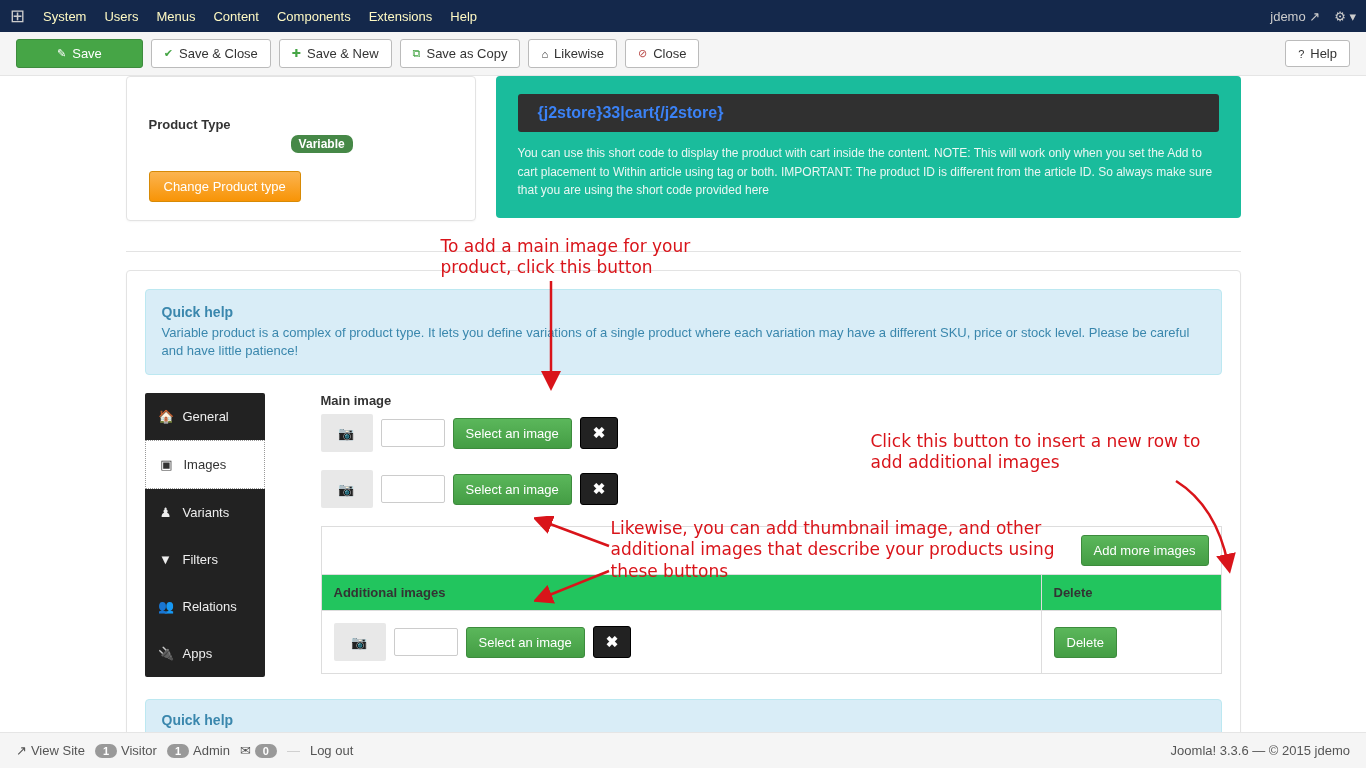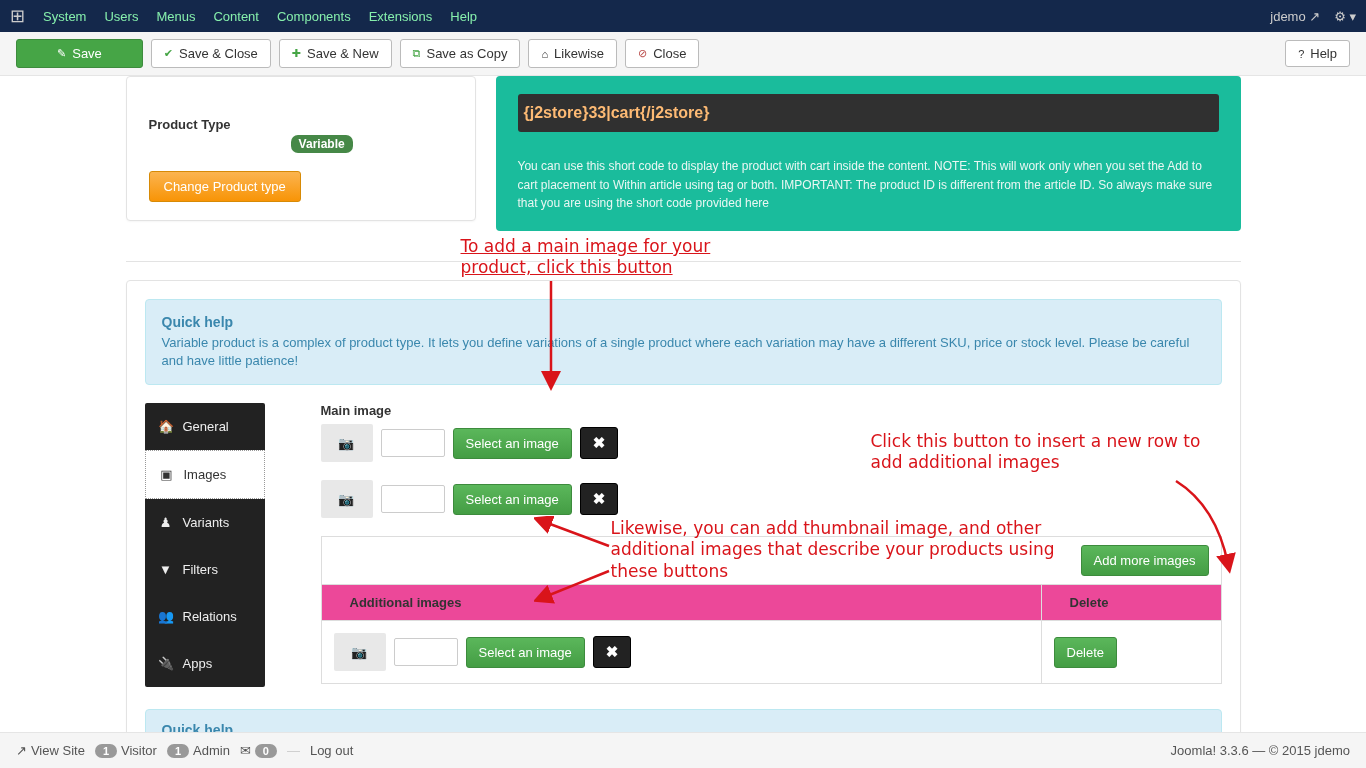--- a/index.html
+++ b/index.html
@@ -1,21 +1,21 @@
 <!DOCTYPE html>
 <html><head>
 <meta charset="utf-8">
 <style>
 * { box-sizing: border-box; margin: 0; padding: 0; }
 body { font-family: "Helvetica Neue", Helvetica, Arial, sans-serif; font-size: 13px; color: #555; background: #fff; }
 
 
 .menubar { background: #14284b; height: 32px; display: flex; align-items: center; color: #ccc; padding: 0 10px; justify-content: space-between; }
 .menubar-left { display: flex; align-items: center; gap: 18px; }
-.menubar-item { color: #86efac; cursor: pointer; }
+.menubar-item { color: #fef9c3; cursor: pointer; }
 .joomla-icon { font-size: 18px; color: #ccc; }
 .menubar-right { display: flex; align-items: center; gap: 14px; color: #ccc; }
 
 
 .toolbar { background: #f5f5f5; border-bottom: 1px solid #e5e5e5; box-shadow: 0 1px 2px rgba(0,0,0,0.06); height: 44px; display: flex; align-items: center; padding: 0 16px; justify-content: space-between; }
 .toolbar-left { display: flex; gap: 8px; }
 .btn { display: inline-flex; align-items: center; gap: 6px; padding: 5px 12px; border: 1px solid #bbb; background: #fff; border-radius: 3px; cursor: pointer; color: #333; font-size: 13px; }
 .btn-success { background: #46a546; border-color: #3d8b3d; color: #fff; padding: 6px 40px; }
 .btn-danger-text { color: #b94a48; }
 .btn .ico { font-size: 11px; }
@@ -28,21 +28,21 @@
 
 .upper { display: flex; gap: 20px; align-items: flex-start; }
 .card { background: #fff; border: 1px solid #e3e3e3; border-radius: 4px; padding: 18px 22px; box-shadow: 0 1px 2px rgba(0,0,0,0.04); }
 .card-left { width: 350px; }
 .card-row { display: flex; align-items: center; gap: 60px; margin-bottom: 18px; }
 .label-bold { color: #333; font-weight: 700; }
 .badge-variable { background: #468847; color: #fff; padding: 2px 8px; border-radius: 7px; font-size: 12px; font-weight: 700; margin-top: 40px; }
 .btn-orange { background: linear-gradient(#fbb450,#f89406); border: 1px solid #d78a06; color: #fff; padding: 7px 14px; border-radius: 3px; cursor: pointer; font-size: 13px; }
 
 .card-right { flex: 1; background: #1abc9c; color: #fff; padding: 18px 22px; border-radius: 4px; }
-.code-box { background: #303030; color: #fdba74; padding: 10px 6px; border-radius: 3px; font-weight: 700; font-size: 16px; margin-bottom: 25px; }
+.code-box { background: #303030; color: #3b82f6; padding: 10px 20px; border-radius: 3px; font-weight: 700; font-size: 16px; margin-bottom: 12px; }
 .info-text { font-size: 12px; line-height: 1.55; color: #eaf7f3; }
 
 
 .hr { border-top: 1px solid #e3e3e3; margin: 30px 0 18px; }
 
 
 .card-lower { padding: 0; }
 .quickhelp { background: #d9edf7; color: #3a87ad; border: 1px solid #bce8f1; border-radius: 4px; margin: 18px; padding: 14px 16px; }
 .quickhelp h4 { font-size: 14px; font-weight: 700; margin-bottom: 4px; }
 .quickhelp p { font-size: 13px; line-height: 1.4; }
@@ -58,21 +58,21 @@
 .field-label { font-weight: 700; color: #333; margin-bottom: 6px; }
 .img-row { display: flex; align-items: center; gap: 8px; }
 .thumb { width: 52px; height: 38px; background: #e8e8e8; border-radius: 2px; display: flex; align-items: center; justify-content: center; color: #bbb; }
 .pathbox { width: 64px; height: 28px; border: 1px solid #ccc; border-radius: 2px; background: #fff; }
 .btn-green { background: linear-gradient(#5bb75b,#449d44); border: 1px solid #3d8b3d; color: #fff; padding: 7px 12px; border-radius: 3px; cursor: pointer; font-size: 13px; }
 .btn-black { background: #222; color: #fff; padding: 6px 12px; border: 1px solid #000; border-radius: 3px; cursor: pointer; font-weight: 700; font-size: 15px; }
 
 .add-row { display: flex; justify-content: flex-end; padding: 8px 0; border: 1px solid #ddd; border-bottom: none; }
 .add-row-inner { padding-right: 12px; }
 .tbl { width: 100%; border-collapse: collapse; }
-.tbl th { text-align: left; padding: 10px 28px; border: 1px solid #ddd; color: #333; font-weight: 700; background: #ec4899; }
+.tbl th { text-align: left; padding: 10px 12px; border: 1px solid #ddd; color: #333; font-weight: 700; background: #22c55e; }
 .tbl td { padding: 12px; border: 1px solid #ddd; vertical-align: middle; }
 .tbl td.del-cell { width: 180px; }
 
 .quickhelp2 { margin: 22px 18px 0 18px; background: #d9edf7; color: #3a87ad; border: 1px solid #bce8f1; border-radius: 4px; padding: 12px 16px; font-size: 14px; font-weight: 700; }
 
 
 .annot { position: absolute; color: #d9141a; font-family: "DejaVu Sans", Arial, sans-serif; font-size: 17px; line-height: 1.25; pointer-events: none; }
 .arrow-svg { position: absolute; pointer-events: none; }
 
 
@@ -248,21 +248,21 @@
             </tbody>
           </table>
 
         </div>
       </div>
 
       <div class="quickhelp2">Quick help</div>
 
     </div>
 
-    <div class="annot" style="left:335px; top:160px; width:320px;text-decoration:underline;">To add a main image for your product, click this button</div>
+    <div class="annot" style="left:315px; top:160px; width:320px;">To add a main image for your product, click this button</div>
     <svg class="arrow-svg" style="left:410px; top:205px;" width="30" height="110">
       <defs>
           <marker id="ah1" markerWidth="8" markerHeight="8" refX="4" refY="4" orient="auto">
             <path d="M0,0 L8,4 L0,8 Z" fill="#d9141a"></path>
           </marker>
         </defs>
       <line x1="15" y1="0" x2="15" y2="100" stroke="#d9141a" stroke-width="2.5" marker-end="url(#ah1)"></line>
     </svg>
 
     <div class="annot" style="left:745px; top:355px; width:340px;">Click this button to insert a new row to add additional images</div>

